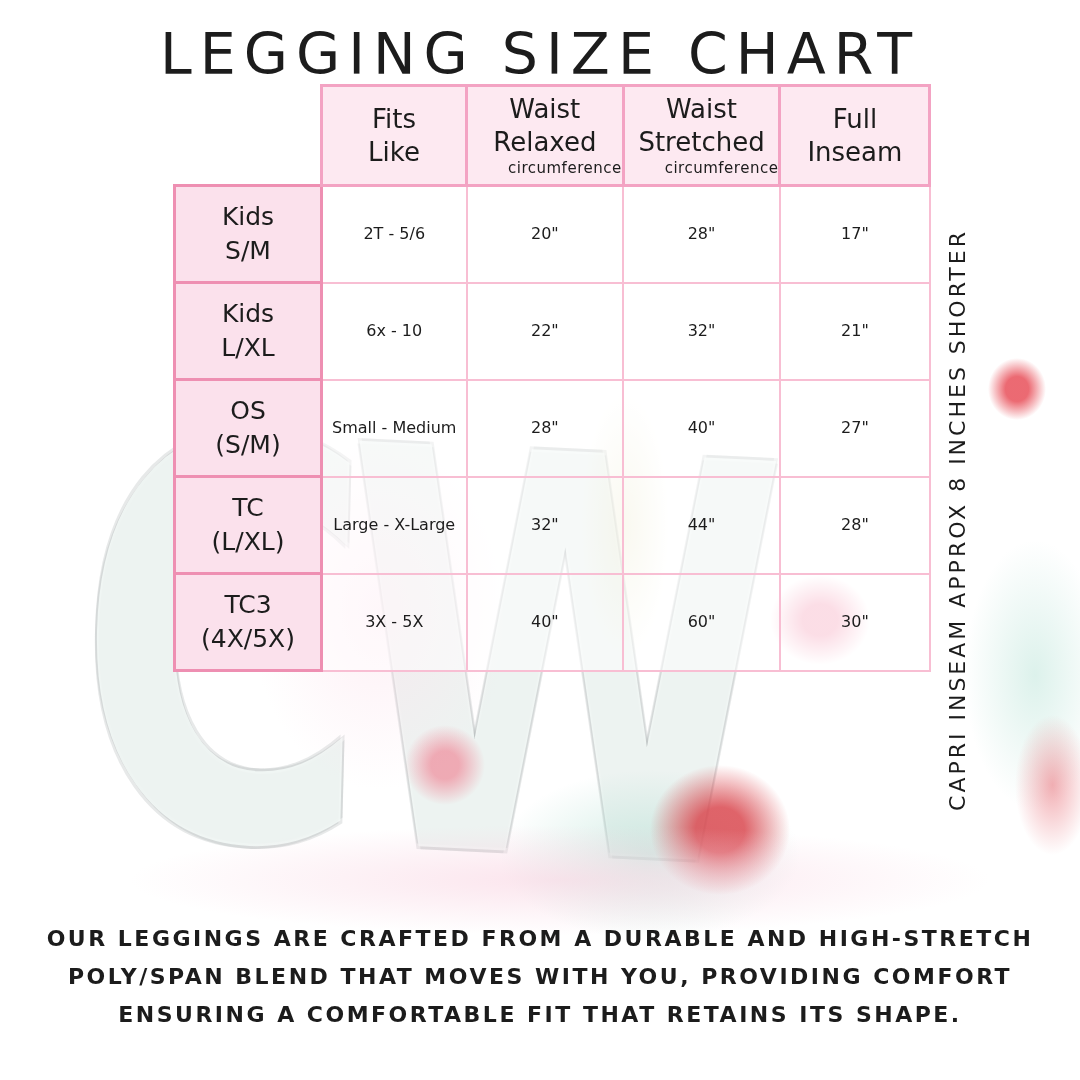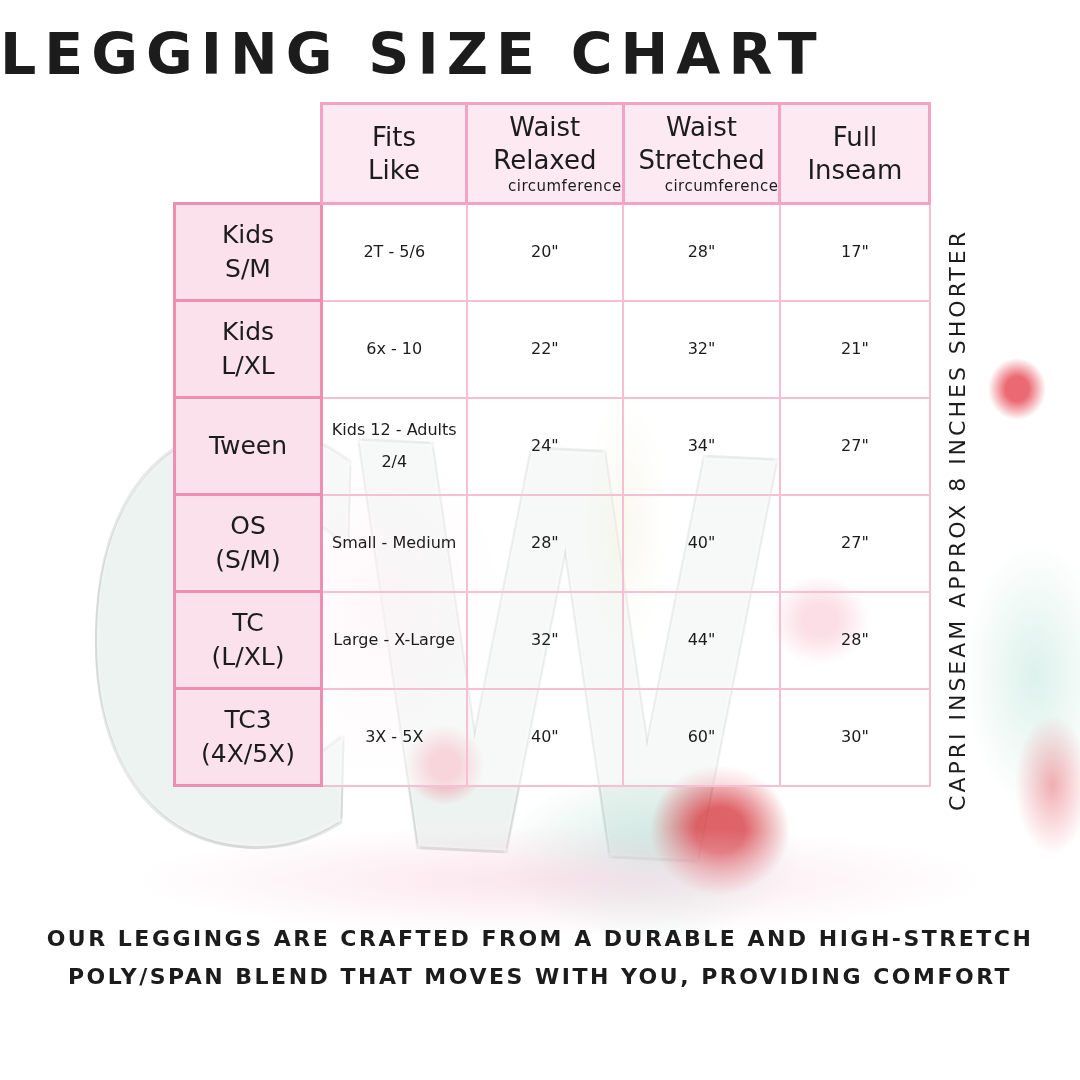--- a/index.html
+++ b/index.html
@@ -34,27 +34,27 @@
   .blob-red-dot-top   { left:988px; top:358px; width:58px; height:62px; background:radial-gradient(closest-side, rgba(232,80,90,0.85) 40%, rgba(232,80,90,0)); }
   .blob-red-right-bot { left:1015px; top:715px; width:75px; height:140px; background:radial-gradient(closest-side, rgba(230,95,105,0.5), rgba(230,95,105,0)); }
   .blob-pink-flower   { left:770px; top:575px; width:100px; height:90px; background:radial-gradient(closest-side, rgba(247,184,202,0.95) 35%, rgba(247,184,202,0)); }
   .blob-pink-flower-sm{ left:405px; top:725px; width:80px; height:80px; background:radial-gradient(closest-side, rgba(240,110,130,0.55) 35%, rgba(240,110,130,0)); }
   .blob-pink-wash     { left:130px; top:825px; width:860px; height:110px; background:radial-gradient(closest-side, rgba(249,214,227,0.65), rgba(249,214,227,0)); }
   .blob-pink-wash-mid { left:250px; top:430px; width:260px; height:360px; background:radial-gradient(closest-side, rgba(252,226,236,0.55), rgba(252,226,236,0)); }
 
   
   .page-title {
     position:absolute; z-index:2; top:18px; left:0; width:100%;
-    font-size:57px; font-weight:bold;
+    text-align:center; font-size:57px; font-weight:normal;
     letter-spacing:8px; line-height:72px; white-space:nowrap;
   }
 
   
   table.size-chart {
-    position:absolute; z-index:1; left:173px; top:102px;
+    position:absolute; z-index:1; left:173px; top:84px;
     border-collapse:collapse; table-layout:fixed;
   }
   .size-chart col.c0 { width:147px; }
   .size-chart col.c1 { width:145px; }
   .size-chart col.c2 { width:145px; }
   .size-chart col.c3 { width:148px; }
   .size-chart col.c4 { width:150px; }
   .size-chart tr.header-row    { height:100px; }
   .size-chart tr.body-row      { height:97px; }
   .size-chart td, .size-chart th { text-align:center; vertical-align:middle; font-weight:normal; }
@@ -152,30 +152,20 @@
     <th class="cell-label">
       <span>Kids</span><br>
       <span>L/XL</span>
     </th>
     <td class="cell-data">6x - 10</td>
     <td class="cell-data">22"</td>
     <td class="cell-data">32"</td>
     <td class="cell-data">21"</td>
   </tr>
 
-  <tr class="body-row">
-    <th class="cell-label">
-      <span>Tween</span>
-      <span></span>
-    </th>
-    <td class="cell-data">Kids 12 - Adults 2/4</td>
-    <td class="cell-data">24"</td>
-    <td class="cell-data">34"</td>
-    <td class="cell-data">27"</td>
-  </tr>
 
   <tr class="body-row">
     <th class="cell-label">
       <span>OS</span><br>
       <span>(S/M)</span>
     </th>
     <td class="cell-data">Small - Medium</td>
     <td class="cell-data">28"</td>
     <td class="cell-data">40"</td>
     <td class="cell-data">27"</td>
@@ -204,13 +194,14 @@
     <td class="cell-data">30"</td>
   </tr>
 </tbody>
   </table>
 
 <div class="side-note">CAPRI INSEAM APPROX 8 INCHES SHORTER</div>
 
 <div class="description">
   <div>OUR LEGGINGS ARE CRAFTED FROM A DURABLE AND HIGH-STRETCH</div>
   <div>POLY/SPAN BLEND THAT MOVES WITH YOU, PROVIDING COMFORT</div>
+  <div>ENSURING A COMFORTABLE FIT THAT RETAINS ITS SHAPE.</div>
 </div>
 
 </body></html>

